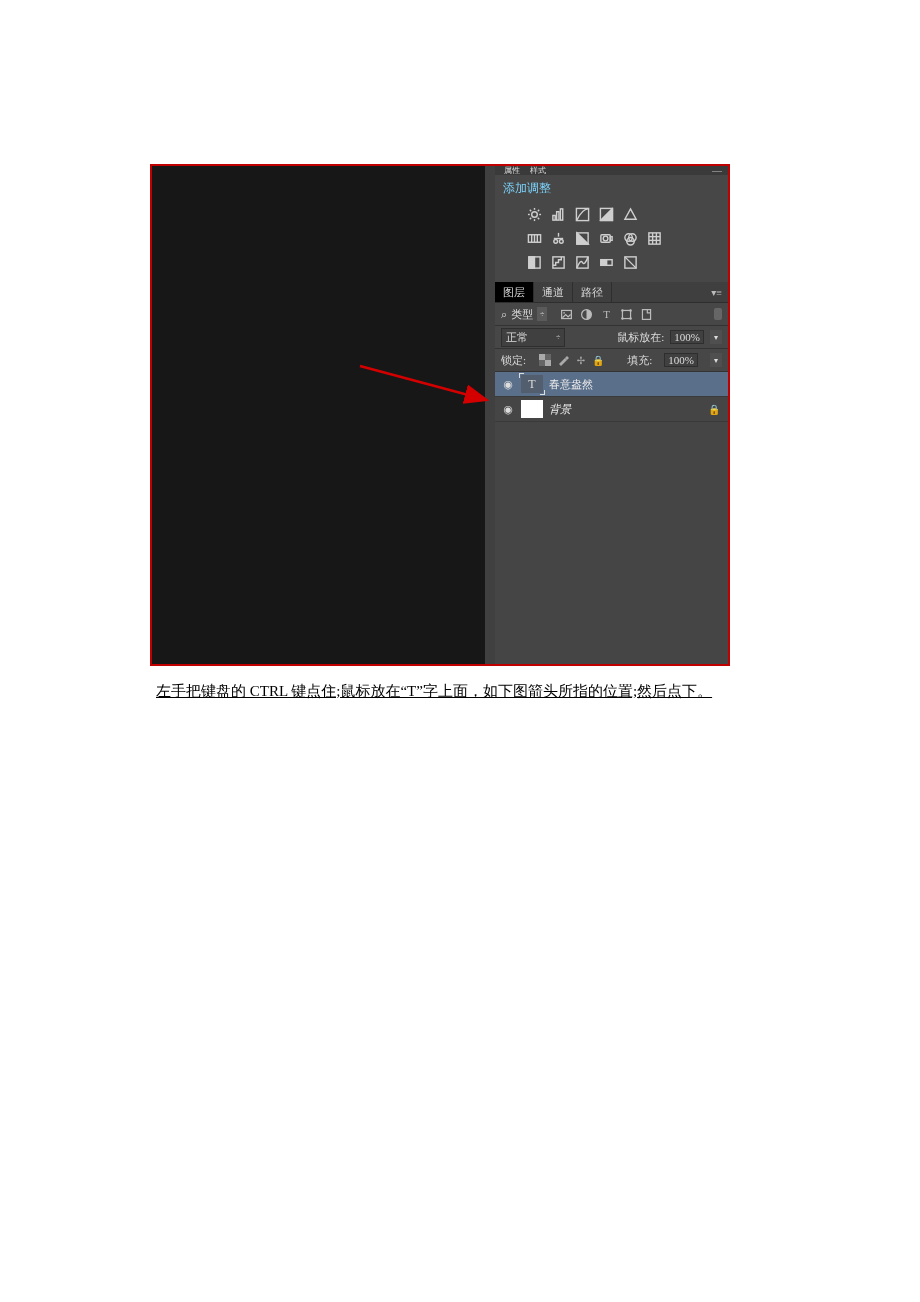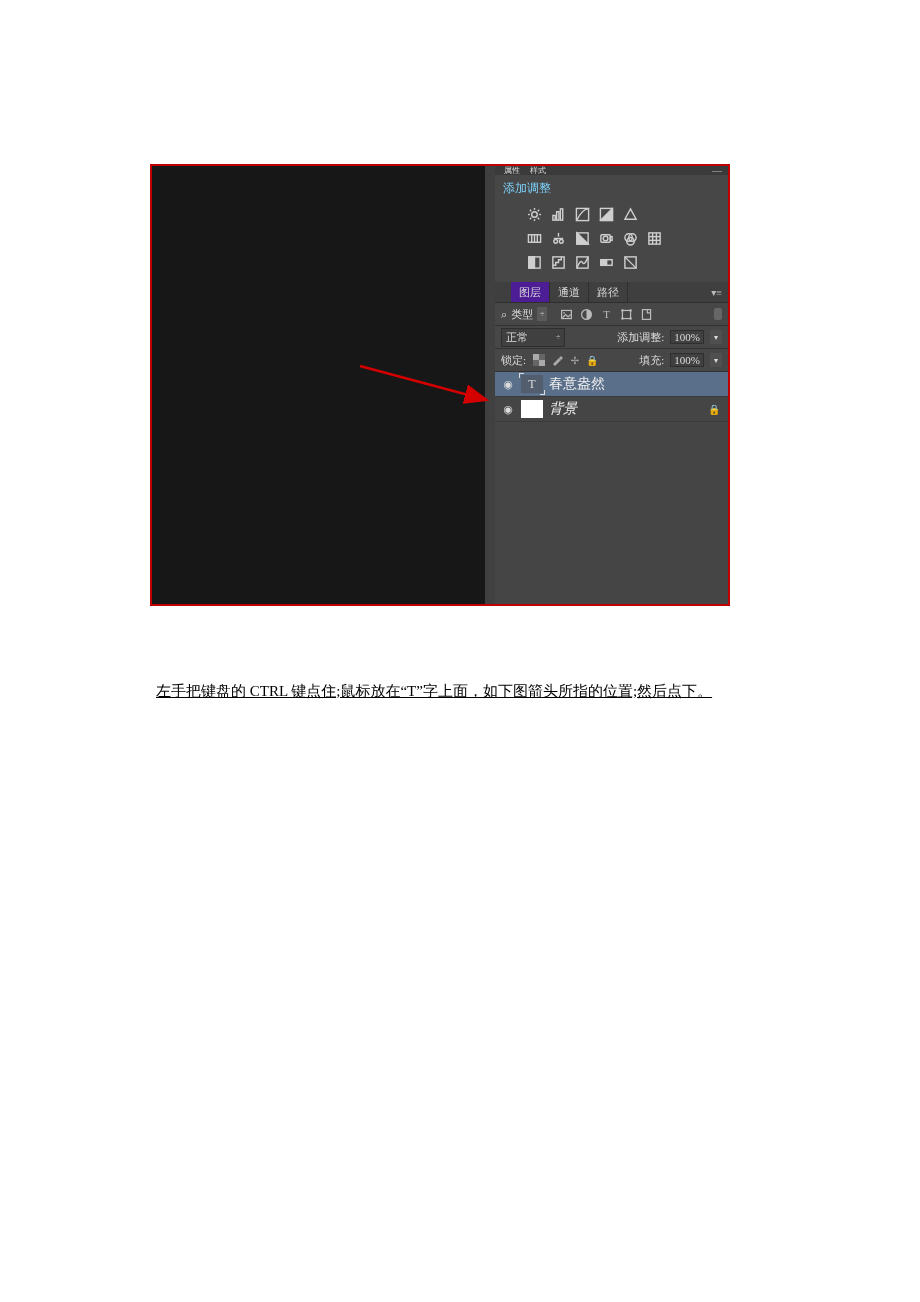--- a/index.html
+++ b/index.html
@@ -1,69 +1,69 @@
 <!DOCTYPE html>
 <html><head>
 <meta charset="utf-8">
 <style>
   html,body{margin:0;padding:0;background:#fff;font-family:"SimSun","Songti SC",serif;font-size:14px;color:#000;}
   .page{width:920px;height:1302px;position:relative;}
-  .screenshot{position:absolute;left:150px;top:164px;width:580px;height:442px;border:2px solid #c00000;background:#3b3b3b;box-sizing:border-box;}
+  .screenshot{position:absolute;left:150px;top:164px;width:580px;height:502px;border:2px solid #c00000;background:#3b3b3b;box-sizing:border-box;}
   .canvas-area{position:absolute;left:0;top:0;width:333px;height:100%;background:#171717;}
   .canvas-right{position:absolute;left:333px;top:0;width:10px;height:100%;background:#404040;}
   .right-panels{position:absolute;left:343px;top:0;right:0;height:100%;background:#454545;}
   
   .toptabs{height:9px;background:#3a3a3a;display:flex;align-items:center;gap:10px;padding-left:9px;font-size:8px;color:#bbb;}
   .toptabs .tab{font-size:8px;color:#ddd;}
   .toptabs .close{margin-left:auto;margin-right:6px;color:#bbb;font-size:10px;}
   
   .adjust{background:#474747;color:#ddd;}
   .adjust-title{font-size:12px;color:#7dd3fc;padding:5px 8px;}
   .adj-row{display:flex;gap:6px;padding:3px 0 3px 30px;}
   .adj-icn{width:18px;height:18px;display:flex;align-items:center;justify-content:center;color:#cfcfcf;font-size:13px;}
   .adj-icn svg{width:15px;height:15px;display:block;}
   .adj-icn svg *{stroke:#cfcfcf;fill:none;stroke-width:1.5;}
   
   .ltabs{height:20px;background:#3f3f3f;display:flex;align-items:center;border-bottom:1px solid #2e2e2e;}
   .ltab{font-size:11px;color:#d8d8d8;padding:0 8px;height:100%;display:flex;align-items:center;border-right:1px solid #2e2e2e;cursor:pointer;}
-  .ltab.active{background:#4c1d95;margin-left:16px;}
+  .ltab.active{background:#000000;}
   .ltab-menu{margin-left:auto;margin-right:6px;color:#bbb;font-size:10px;}
   
   .filter-row{height:22px;background:#474747;display:flex;align-items:center;padding:0 6px;gap:6px;border-bottom:1px solid #333;}
   .filter-row .sel{display:flex;align-items:center;gap:4px;font-size:11px;color:#ddd;}
   .filter-row .sel .mag{font-size:11px;}
   .filter-row .sel .dd{width:10px;height:14px;background:#5a5a5a;display:flex;align-items:center;justify-content:center;font-size:8px;color:#ddd;}
   .filter-row .ficons{display:flex;gap:5px;margin-left:6px;}
   .filter-row .fi{width:15px;height:15px;display:flex;align-items:center;justify-content:center;color:#bbb;font-size:11px;}
   .filter-row .togg{margin-left:auto;width:8px;height:12px;background:#666;border-radius:2px;}
   
   .blend-row{height:22px;background:#474747;display:flex;align-items:center;padding:0 6px;gap:6px;border-bottom:1px solid #333;justify-content:flex-end;}
   .blend-row .blend{display:flex;align-items:center;background:#404040;border:1px solid #2e2e2e;font-size:11px;color:#ddd;padding:1px 4px;gap:28px;}
   .blend-row .blend .dd{font-size:8px;color:#ccc;}
   .blend-row .op-lbl{font-size:11px;color:#ddd;margin-left:auto;}
   .blend-row .op-val{font-size:11px;color:#ddd;padding:0 3px;background:#404040;border:1px solid #2e2e2e;}
   .blend-row .op-dd{width:12px;height:14px;background:#4f4f4f;display:flex;align-items:center;justify-content:center;font-size:8px;color:#ddd;}
   
-  .lock-row{height:22px;background:#474747;display:flex;align-items:center;padding:0 6px;gap:6px;border-bottom:1px solid #333;font-size:11px;color:#ddd;}
+  .lock-row{height:22px;background:#474747;display:flex;align-items:center;padding:0 6px;gap:12px;border-bottom:1px solid #333;font-size:11px;color:#ddd;}
   .lock-row .licons{display:flex;gap:4px;}
   .lock-row .li{width:14px;height:14px;display:flex;align-items:center;justify-content:center;color:#aaa;font-size:10px;}
   .lock-row .fill-lbl{margin-left:auto;}
   .lock-row .fill-val{font-size:11px;color:#ddd;padding:0 3px;background:#404040;border:1px solid #2e2e2e;}
   .lock-row .fill-dd{width:12px;height:14px;background:#4f4f4f;display:flex;align-items:center;justify-content:center;font-size:8px;color:#ddd;}
   
   .layers{background:#454545;}
   .layer{height:24px;display:flex;align-items:center;padding:0 6px;gap:6px;border-bottom:1px solid #3a3a3a;}
   .layer.active{background:#5a6f8a;}
   .eye{width:14px;height:14px;color:#ddd;font-size:11px;display:flex;align-items:center;justify-content:center;}
   .thumb{width:22px;height:18px;background:#fff;box-sizing:border-box;}
   .thumb.text{background:#525e6e;display:flex;align-items:center;justify-content:center;color:#ddd;font-size:12px;font-family:serif;position:relative;}
   .thumb.text::before,.thumb.text::after{content:"";position:absolute;width:4px;height:4px;border:1px solid #ddd;}
   .thumb.text::before{top:-2px;left:-2px;border-right:none;border-bottom:none;}
   .thumb.text::after{bottom:-2px;right:-2px;border-left:none;border-top:none;}
-  .lname{font-size:14px;color:#eee;}
+  .lname{font-size:11px;color:#eee;}
   .lname.italic{font-style:italic;}
   .lockicn{margin-left:auto;font-size:10px;color:#ddd;width:14px;height:14px;display:flex;align-items:center;justify-content:center;}
   
   .arrow{position:absolute;left:205px;top:194px;pointer-events:none;}
   
   .para{position:absolute;left:136px;font-size:15px;color:#000;line-height:2.0;font-family:"SimSun","Songti SC",serif;}
   .para1{top:640px;}
   .para2{top:676px;left:156px;text-decoration:underline;}
 </style>
 </head>
@@ -257,21 +257,21 @@
             </span>
         </div>
         <div class="togg"></div>
       </div>
 
       <div class="blend-row">
         <div class="blend">
           <span>正常</span>
           <span class="dd">÷</span>
         </div>
-        <span class="op-lbl">添加调整:</span>
+        <span class="op-lbl">鼠标放在:</span>
         <span class="op-val">100%</span>
         <span class="op-dd">▾</span>
       </div>
 
       <div class="lock-row">
         <span>锁定:</span>
         <div class="licons">
           <span class="li">
               <svg width="12" height="12" viewBox="0 0 12 12">
                 <rect x="0" y="0" width="6" height="6" fill="#aaa"></rect>

